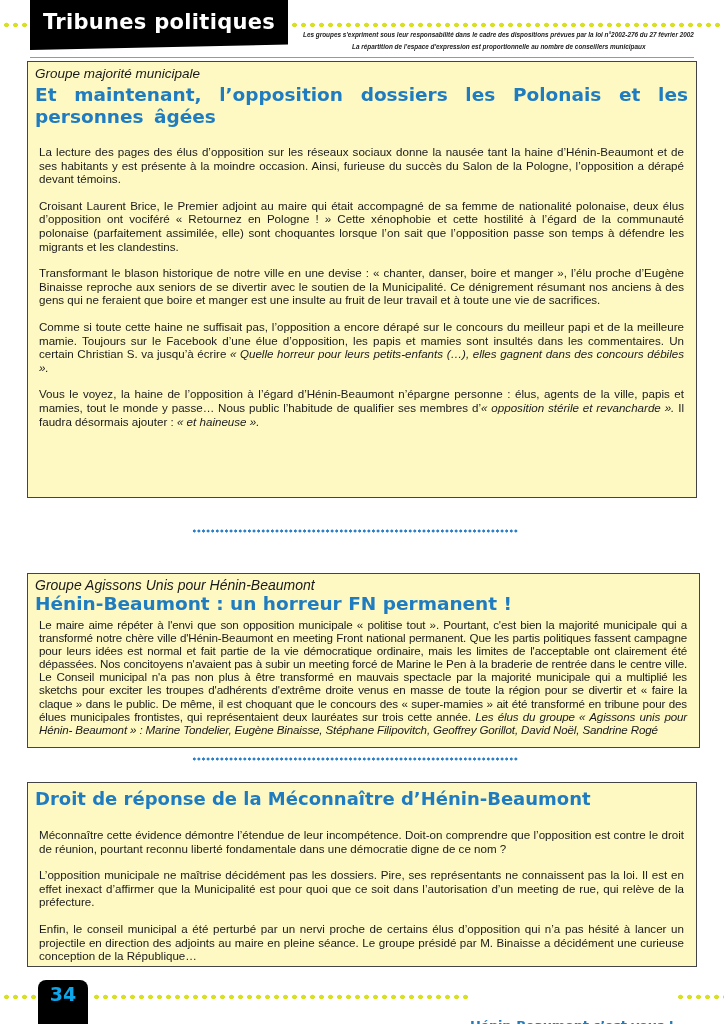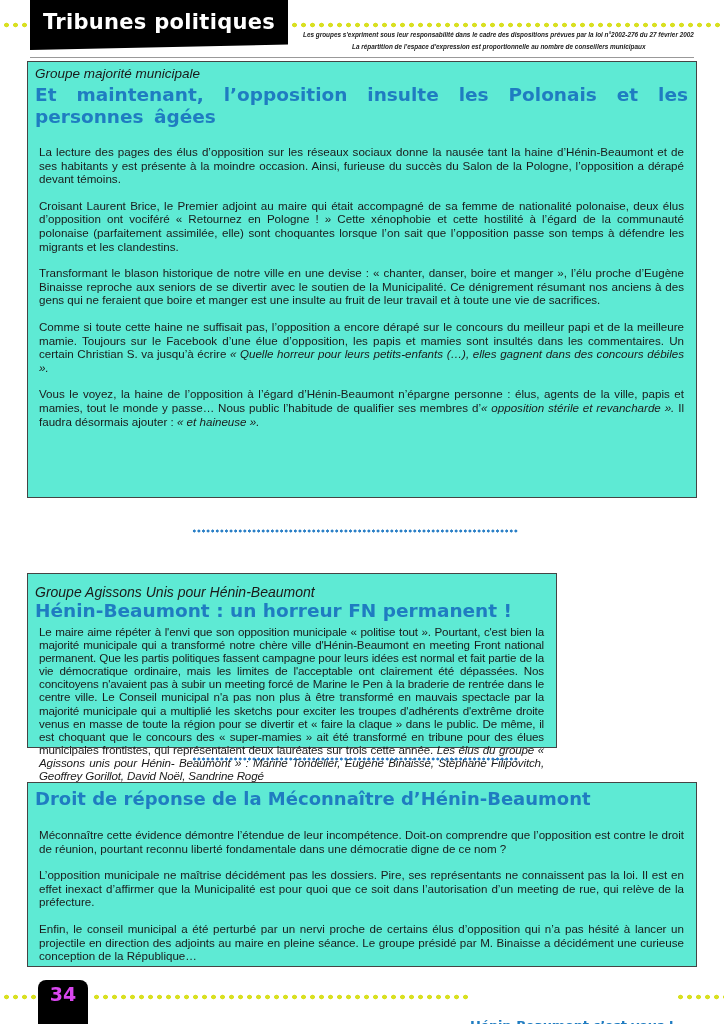--- a/index.html
+++ b/index.html
@@ -21,39 +21,39 @@
     font-family: "DejaVu Sans", sans-serif; font-weight: bold; font-size: 21px;
     letter-spacing: 0.3px; transform: skewY(1.2deg);
   }
   .legal {
     position: absolute; font-size: 6.4px; font-style: italic; font-weight: bold; color: #222;
     white-space: nowrap;
   }
   .header-rule { position: absolute; left: 30px; top: 57px; width: 664px; height: 1px; background: #999; }
 
   .box {
-    position: absolute; border: 1.5px solid #444; background: #5eead4; box-sizing: border-box;
+    position: absolute; border: 1.5px solid #444; background: #fef9c3; box-sizing: border-box;
     padding: 4px 8px 6px 7px;
   }
   .group-name { font-style: italic; font-size: 13.5px; color: #1a1a1a; line-height: 16px; }
   .title {
     color: #1f7cc1; font-weight: bold; font-family: "DejaVu Sans", sans-serif; line-height: 22px;
   }
   p { margin: 4px; font-size: 11.6px; line-height: 13.6px; text-align: justify; font-family: Liberation Sans, sans-serif; }
   .para { margin-bottom: 13px; }
   .cond p { letter-spacing: -0.15px; }
   i { font-style: italic; }
   .dots-blue {
     position: absolute; height: 4px;
     background-image: radial-gradient(circle, #2a7fc6 1.4px, transparent 1.7px);
     background-size: 4.6px 4px; background-repeat: repeat-x;
   }
   .page-tab {
     position: absolute; left: 38px; top: 980px; width: 50px; height: 44px; background: #000;
-    border-radius: 8px 8px 0 0; color: #d946ef; font-family: "DejaVu Sans", sans-serif;
+    border-radius: 8px 8px 0 0; color: #0ea5e9; font-family: "DejaVu Sans", sans-serif;
     font-weight: bold; font-size: 19px; display: flex; align-items: flex-start; justify-content: center; padding-top: 3px; box-sizing: border-box;
   }
   .footer-slogan {
     position: absolute; left: 470px; top: 986px; color: #1f7cc1; font-family: "DejaVu Sans", sans-serif;
     font-weight: bold; font-size: 13px; white-space: nowrap; letter-spacing: -0.3px; margin-top: 32px;
   }
 </style>
 </head>
 <body>
 
@@ -61,31 +61,31 @@
 <div class="header-tab">
   <span>Tribunes politiques</span>
 </div>
 <div class="dots-yellow" style="left:290px; top:22px; width:434px;"></div>
 <div class="legal" style="left:303px; top:31px;">Les groupes s'expriment sous leur responsabilité dans le cadre des dispositions prévues par la loi n°2002-276 du 27 février 2002</div>
 <div class="legal" style="left:352px; top:43px;">La répartition de l'espace d'expression est proportionnelle au nombre de conseillers municipaux</div>
 <div class="header-rule"></div>
 
 <div class="box" style="left:27px; top:61px; width:670px; height:437px;">
   <div class="group-name">Groupe majorité municipale</div>
-  <div class="title" style="font-size:18.5px; text-align:justify; margin-top:2px; margin-bottom:17px; word-spacing:4px;">Et maintenant, l’opposition insulte les Polonais et les personnes âgées</div>
+  <div class="title" style="font-size:18.5px; text-align:justify; margin-top:2px; margin-bottom:17px; word-spacing:4px;">Et maintenant, l’opposition dossiers les Polonais et les personnes âgées</div>
   <p class="para">La lecture des pages des élus d’opposition sur les réseaux sociaux donne la nausée tant la haine d’Hénin-Beaumont et de ses habitants y est présente à la moindre occasion. Ainsi, furieuse du succès du Salon de la Pologne, l’opposition a dérapé devant témoins.</p>
   <p class="para">Croisant Laurent Brice, le Premier adjoint au maire qui était accompagné de sa femme de nationalité polonaise, deux élus d’opposition ont vociféré « Retournez en Pologne ! » Cette xénophobie et cette hostilité  à l’égard de la communauté polonaise (parfaitement assimilée, elle)  sont choquantes lorsque l’on sait que l’opposition passe son temps à défendre les migrants et les clandestins.</p>
   <p class="para">Transformant le blason historique de notre ville en une devise : « chanter, danser, boire et manger », l’élu proche d’Eugène Binaisse reproche aux seniors de se divertir avec le soutien de la Municipalité. Ce dénigrement résumant nos anciens à des gens qui ne feraient que boire et manger est une insulte au fruit de leur travail et à toute une vie de sacrifices.</p>
   <p class="para"><span>Comme si toute cette haine ne suffisait pas, l’opposition a encore dérapé sur le concours du meilleur papi et de la meilleure mamie. Toujours sur le Facebook d’une élue d’opposition, les papis et mamies sont insultés dans les commentaires. Un certain Christian S. va jusqu’à écrire </span><i>« Quelle horreur pour leurs petits-enfants (…), elles gagnent dans des concours débiles ».</i></p>
   <p class="para"><span>Vous le voyez, la haine de l’opposition à l’égard d’Hénin-Beaumont n’épargne personne : élus, agents de la ville, papis et mamies, tout le monde y passe… Nous public l’habitude de qualifier ses membres d’</span><i>« opposition stérile et revancharde ».</i><span> Il faudra désormais ajouter : </span><i>« et haineuse ».</i></p>
 </div>
 
 <div class="dots-blue" style="left:192px; top:529px; width:326px;"></div>
 
-<div class="box cond" style="left:27px; top:573px; width:530px; height:175px; padding-top:10px;">
+<div class="box cond" style="left:27px; top:573px; width:673px; height:175px; padding-top:3px;">
   <div class="group-name" style="font-size:14px;">Groupe Agissons Unis pour Hénin-Beaumont</div>
   <div class="title" style="font-size:18.5px; line-height:21px;">Hénin-Beaumont : un horreur FN permanent !</div>
   <p style="line-height:13.1px;"><span>Le maire aime répéter à l'envi que son opposition municipale « politise tout ». Pourtant, c'est bien la majorité municipale qui a transformé notre chère ville d'Hénin-Beaumont en meeting Front national permanent. Que les partis politiques fassent campagne pour leurs idées est normal et fait partie de la vie démocratique ordinaire, mais les limites de l'acceptable ont clairement été dépassées. Nos concitoyens n'avaient pas à subir un meeting forcé de Marine le Pen à la braderie de rentrée dans le centre ville. Le Conseil municipal n'a pas non plus à être transformé en mauvais spectacle par la majorité municipale qui a multiplié les sketchs pour exciter les troupes d'adhérents d'extrême droite venus en masse de toute la région pour se divertir et « faire la claque » dans le public. De même, il est choquant que le concours des « super-mamies » ait été transformé en tribune pour des élues municipales frontistes, qui représentaient deux lauréates sur trois cette année. </span><i>Les élus du groupe « Agissons unis pour Hénin- Beaumont » : Marine Tondelier, Eugène Binaisse, Stéphane Filipovitch, Geoffrey Gorillot, David Noël, Sandrine Rogé</i></p>
 </div>
 
 <div class="dots-blue" style="left:192px; top:757px; width:326px;"></div>
 
 <div class="box" style="left:27px; top:782px; width:670px; height:185px; padding-top:5px;">
   <div class="title" style="font-size:18px; margin-bottom:18px;">Droit de réponse de la Méconnaître d’Hénin-Beaumont</div>
   <p class="para">Méconnaître cette évidence démontre l’étendue de leur incompétence. Doit-on comprendre que l’opposition est contre le droit de réunion,  pourtant reconnu liberté fondamentale dans une démocratie digne de ce nom ?</p>

